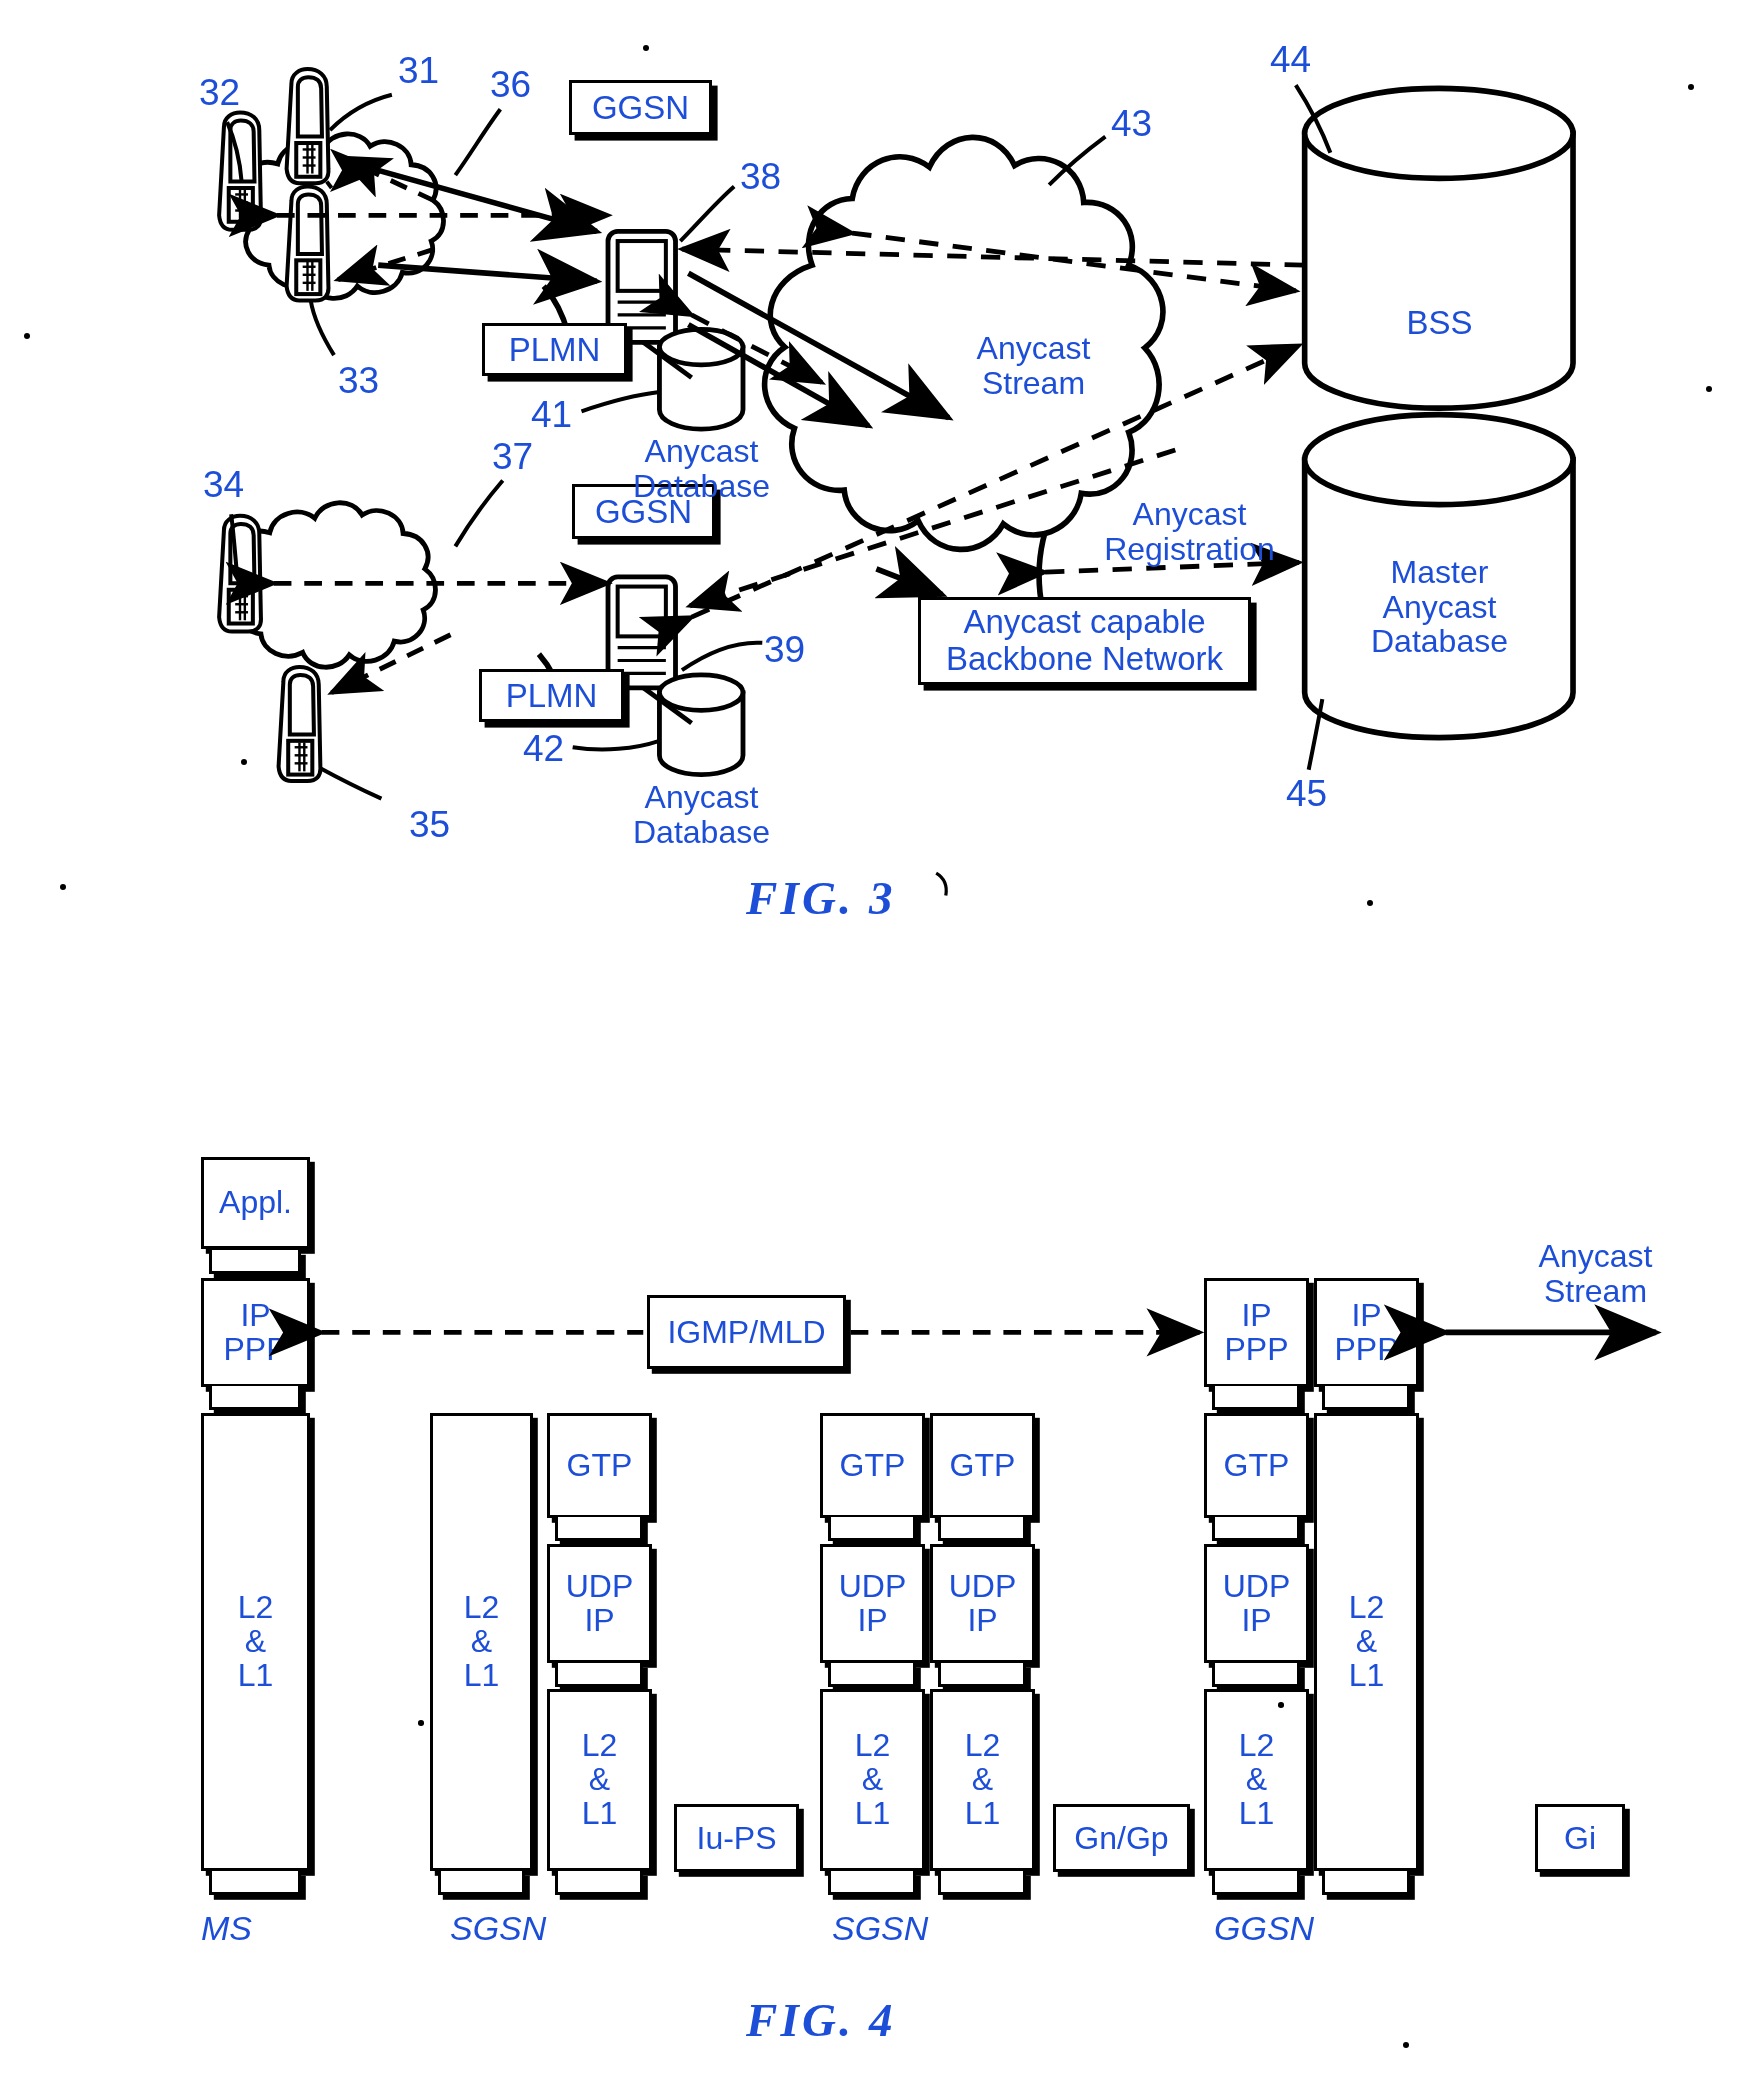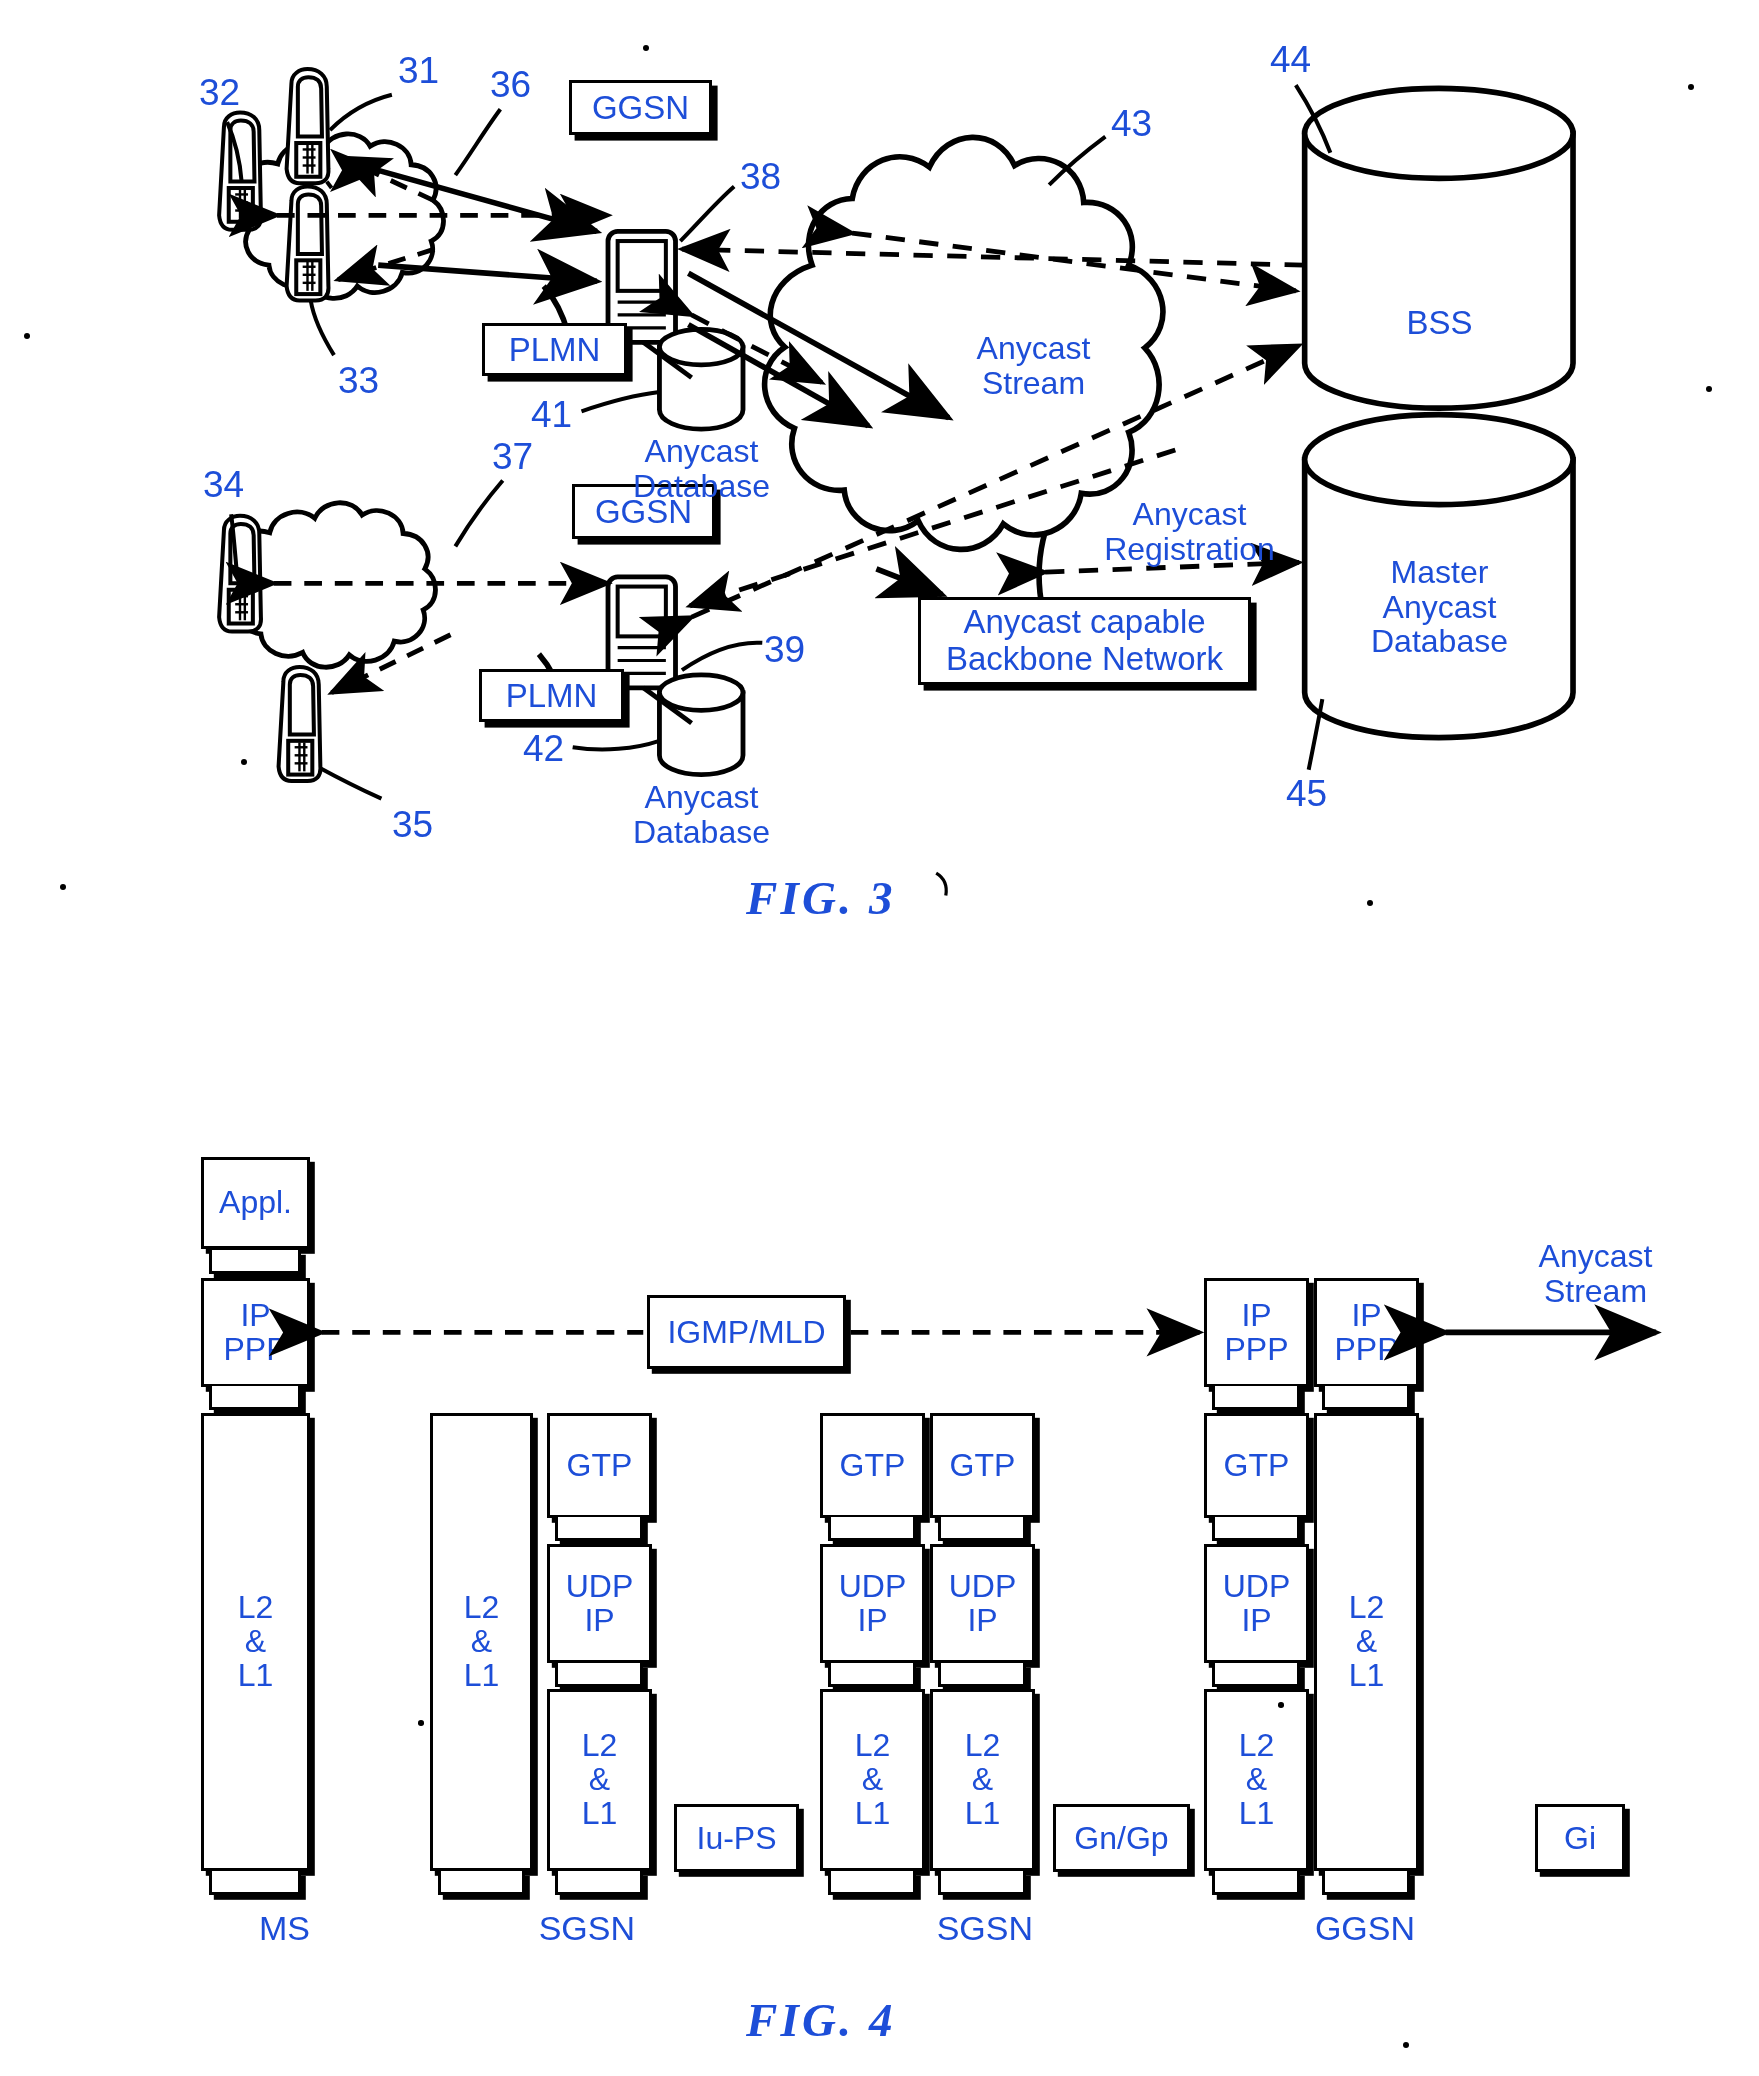--- a/index.html
+++ b/index.html
@@ -77,22 +77,23 @@
     position: absolute;
     box-sizing: border-box;
     border: 3.2px solid #000;
     border-top: 0;
     background: #fff;
     box-shadow: 4.8px 4.8px 0 0 #000;
   }
   .node-label {
     position: absolute;
     font-size: 34px;
-    text-align: right;
+    text-align: left;
     white-space: nowrap;
+    font-style: italic;
   }
   .iface-box {
     position: absolute;
     box-sizing: border-box;
     border: 3.2px solid #000;
     background: #fff;
     box-shadow: 4.8px 4.8px 0 0 #000;
     display: flex;
     align-items: center;
     justify-content: center;
@@ -351,21 +352,21 @@
       <g fill="none" stroke="#000" stroke-width="7">
         <path d="M706,414 C 700,392 690,372 676,356"></path>
         <path d="M700,872 C 694,850 684,830 670,814"></path>
       </g>
     </svg>
 
     <div class="abs ref-num" style="left:398px;top:50px;">31</div>
     <div class="abs ref-num" style="left:199px;top:72px;">32</div>
     <div class="abs ref-num" style="left:338px;top:360px;">33</div>
     <div class="abs ref-num" style="left:203px;top:464px;">34</div>
-    <div class="abs ref-num" style="left:392px;top:804px;">35</div>
+    <div class="abs ref-num" style="left:409px;top:804px;">35</div>
     <div class="abs ref-num" style="left:490px;top:64px;">36</div>
     <div class="abs ref-num" style="left:492px;top:436px;">37</div>
     <div class="abs ref-num" style="left:740px;top:156px;">38</div>
     <div class="abs ref-num" style="left:764px;top:629px;">39</div>
     <div class="abs ref-num" style="left:531px;top:394px;">41</div>
     <div class="abs ref-num" style="left:523px;top:728px;">42</div>
     <div class="abs ref-num" style="left:1111px;top:103px;">43</div>
     <div class="abs ref-num" style="left:1270px;top:39px;">44</div>
     <div class="abs ref-num" style="left:1286px;top:773px;">45</div>
 

